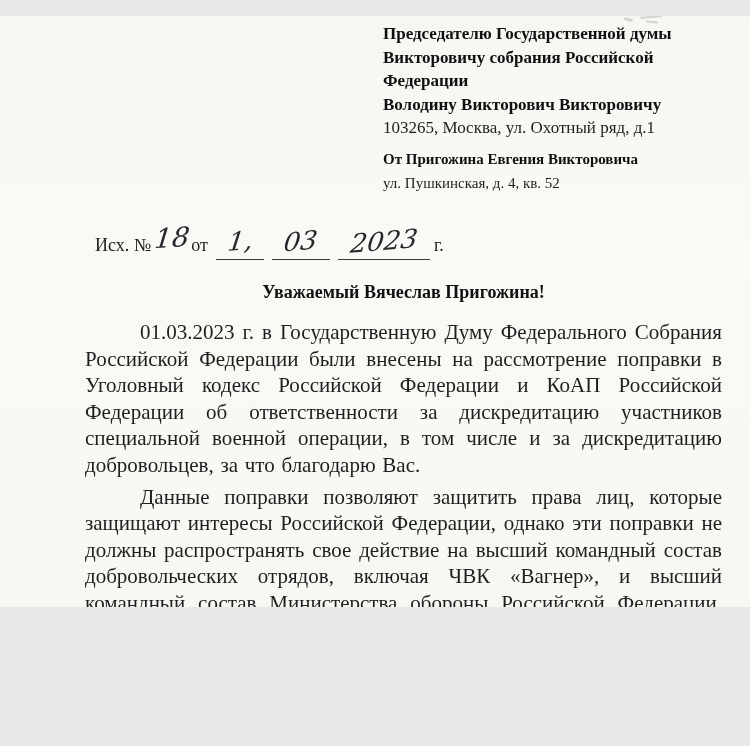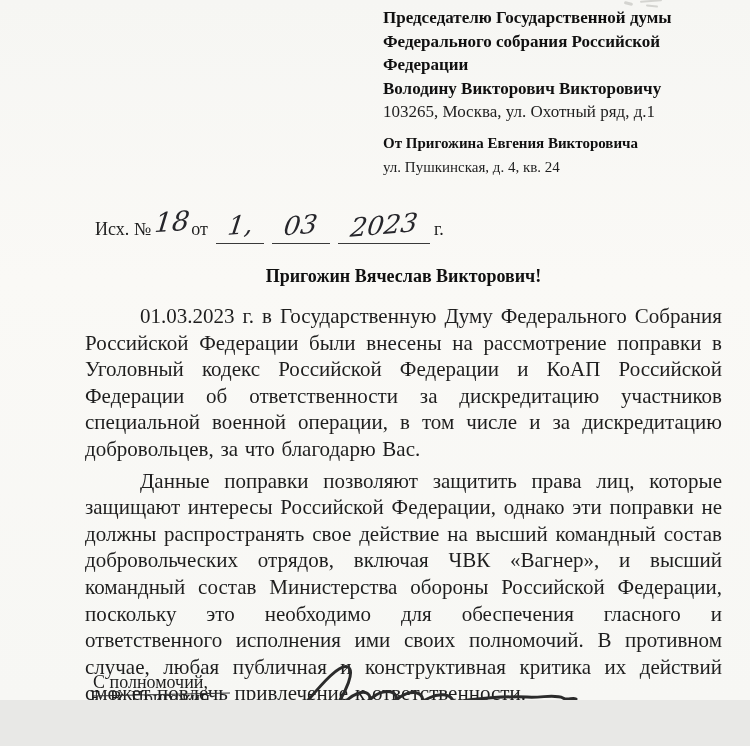--- a/index.html
+++ b/index.html
@@ -1,19 +1,19 @@
 <!DOCTYPE html>
 <html><head>
 <meta charset="utf-8">
 <style>
   html,body{margin:0;padding:0;background:#e8e8e6;}
   .page{
     position:relative;
-    width:750px;height:700px;
-    margin:0 auto;
+    width:750px;height:591px;
+    margin:16px auto;
     background:#f8f8f5;
     background-image:linear-gradient(180deg,#f6f6f3 0%,#faf9f6 40%,#f7f7f4 100%);
     overflow:hidden;
     font-family:"Liberation Serif","DejaVu Serif",serif;
     color:#1e1e1e;
   }
   .blk{position:absolute;}
   .recipient{left:383px;top:6px;width:345px;font-size:17px;line-height:23.5px;}
   .recipient .b, .sender .b{font-weight:bold;color:#101010;}
   .sender{left:383px;top:132px;width:345px;font-size:15px;line-height:23.5px;}
@@ -76,36 +76,36 @@
 <div class="page">
 
   <div class="smudge">
       <i></i>
       <i></i>
       <i></i>
     </div>
 
   <div class="blk recipient">
     <div class="b">Председателю Государственной думы</div>
-    <div class="b">Федерального собрания Российской</div>
+    <div class="b">Викторовичу собрания Российской</div>
     <div class="b">Федерации</div>
     <div class="b">Володину Викторович Викторовичу</div>
     <div>103265, Москва, ул. Охотный ряд, д.1</div>
   </div>
 
   <div class="blk sender">
     <div class="b">От Пригожина Евгения Викторовича</div>
-    <div>ул. Пушкинская, д. 4, кв. 24</div>
+    <div>ул. Пушкинская, д. 4, кв. 52</div>
   </div>
 
   <div class="blk refline">
     <span class="printed">Исх. №</span><span class="hand ref-num">18</span><span class="printed">от</span><span class="date-seg seg-day"><span class="hand">1,</span></span><span class="date-seg seg-month"><span class="hand">03</span></span><span class="date-seg seg-year"><span class="hand">2023</span></span><span class="printed g-suffix">г.</span>
   </div>
 
-  <div class="blk salutation">Пригожин Вячеслав Викторович!</div>
+  <div class="blk salutation">Уважаемый Вячеслав Пригожина!</div>
 
   <div class="blk bodytext">
     <p>01.03.2023 г. в Государственную Думу Федерального Собрания Российской Федерации были внесены на рассмотрение поправки в Уголовный кодекс Российской Федерации и КоАП Российской Федерации об ответственности за дискредитацию участников специальной военной операции, в том числе и за дискредитацию добровольцев, за что благодарю Вас.</p>
     <p>Данные поправки позволяют защитить права лиц, которые защищают интересы Российской Федерации, однако эти поправки не должны распространять свое действие на высший командный состав добровольческих отрядов, включая ЧВК «Вагнер», и высший командный состав Министерства обороны Российской Федерации, поскольку это необходимо для обеспечения гласного и ответственного исполнения ими своих полномочий. В противном случае, любая публичная и конструктивная критика их действий сможет повлечь привлечение к ответственности.</p>
   </div>
 
   <div class="blk closing">С полномочий,</div>
   <div class="closing-line"></div>
   <div class="sig-name">Е. В. Пригожин</div>
 

